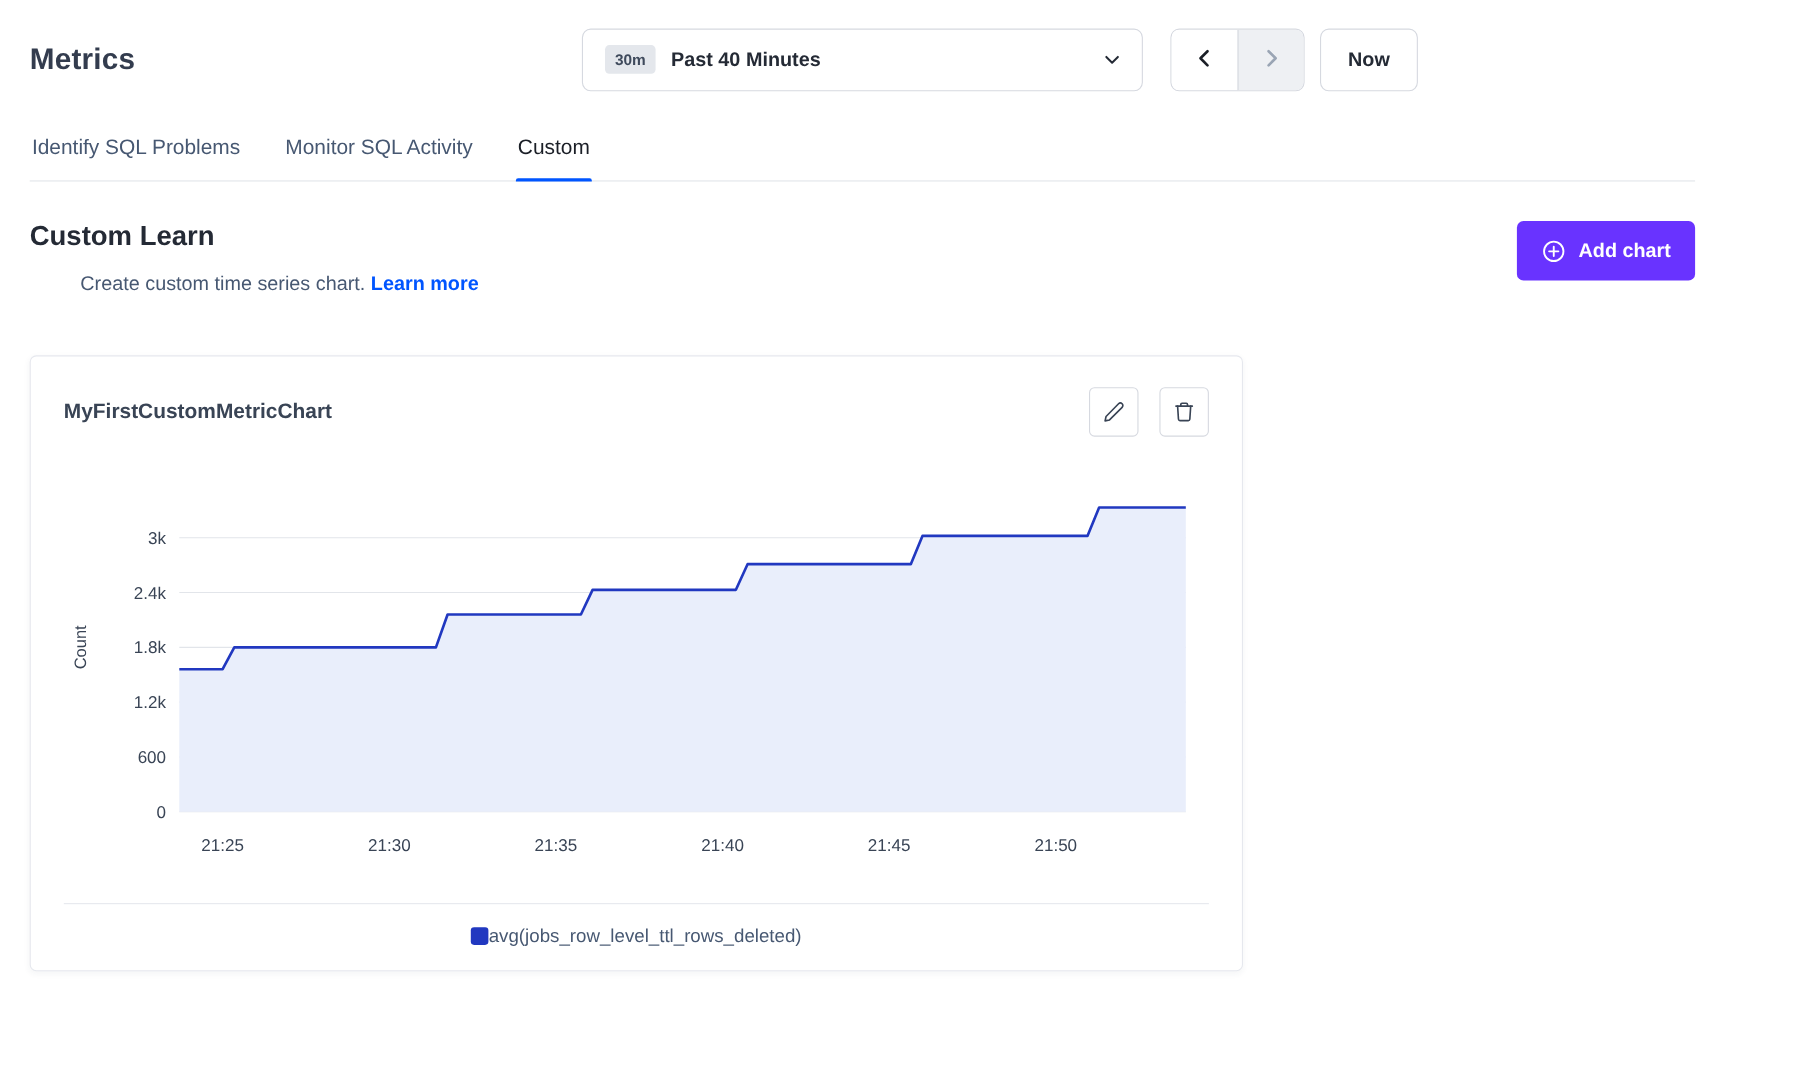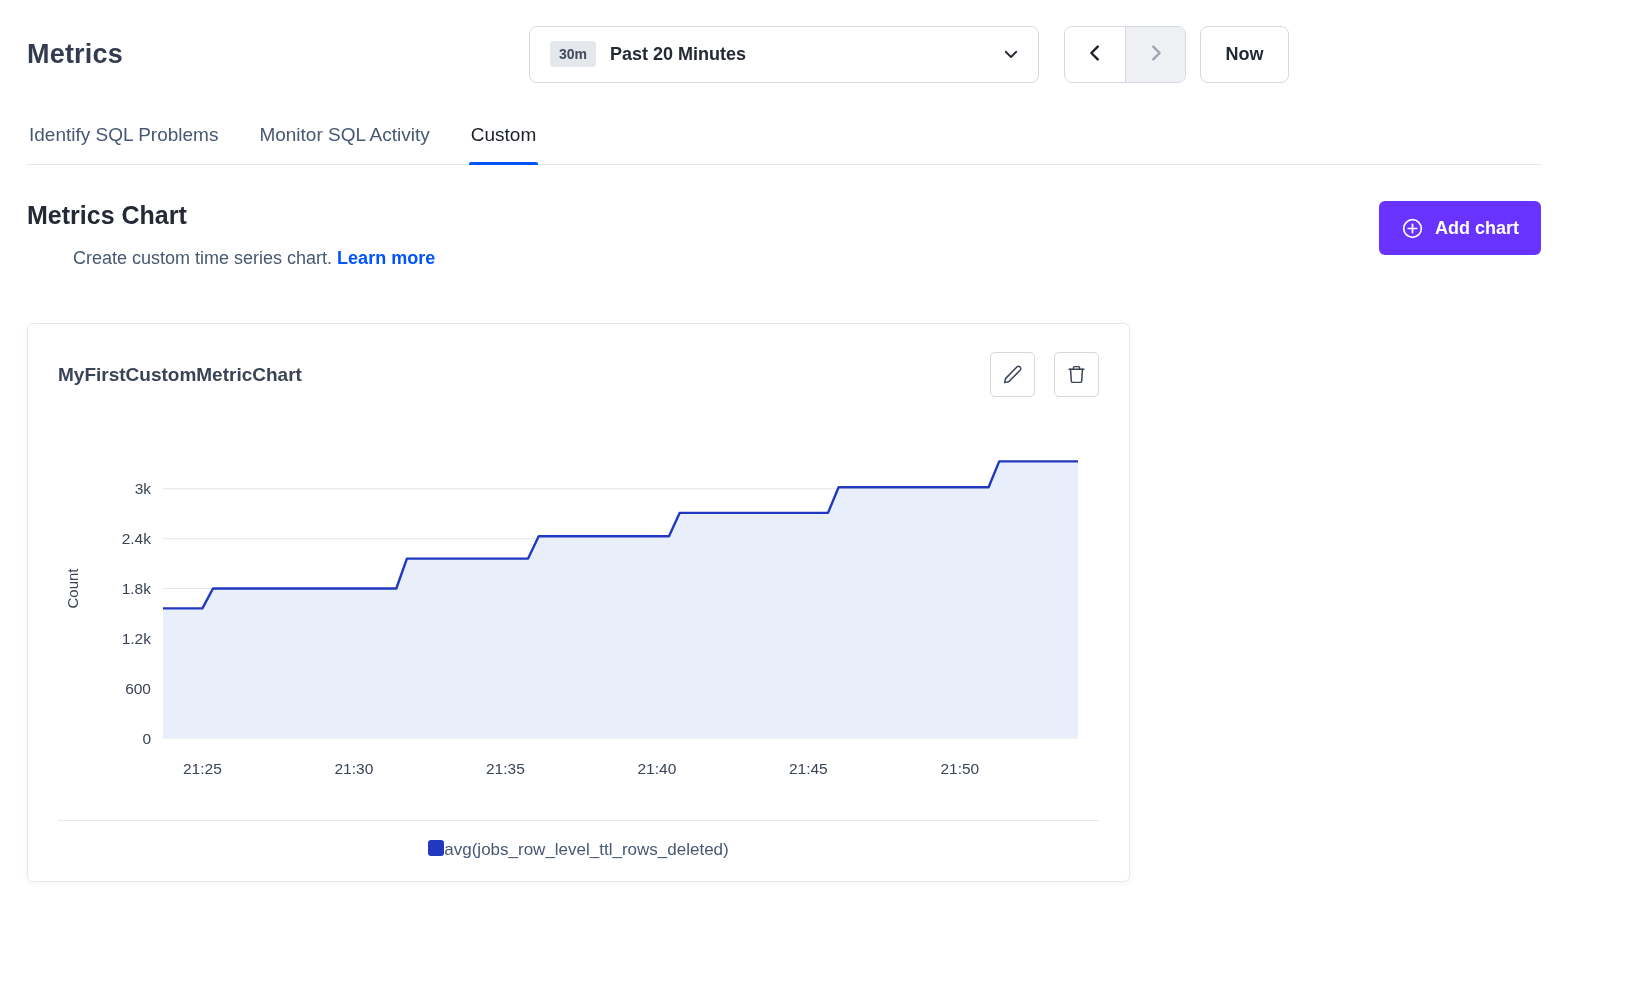--- a/index.html
+++ b/index.html
@@ -84,36 +84,36 @@
     border: 1px solid #d6d9e0; border-radius: 5px;
     display: flex; align-items: center; justify-content: center; cursor: pointer;
   }
 
   .chart-wrap { margin-top: 28px; }
   .tick { font: 15.5px "Liberation Sans", "DejaVu Sans", sans-serif; fill: #394455; }
   .axis-label { font: 15px "Liberation Sans", "DejaVu Sans", sans-serif; fill: #394455; }
 
   .card-footer { border-top: 1px solid #e6e8ee; margin-top: 26px; padding: 19px 0 21px 0;
     display: flex; justify-content: center; }
-  .legend-item { display: flex; align-items: flex-start; gap: 0; cursor: pointer; }
+  .legend-item { display: flex; align-items: center; gap: 0; cursor: pointer; }
   .legend-swatch { width: 16px; height: 16px; border-radius: 3px; background: #2138c0; }
   .legend-label { font-size: 17px; color: #475872; }
 </style>
 </head>
 <body>
 
 <div class="page">
 
   <div class="header">
     <div class="page-title">Metrics</div>
 
     <div class="header-controls">
       <div class="time-selector">
         <span class="time-badge">30m</span>
-        <span class="time-label">Past 20 Minutes</span>
+        <span class="time-label">Past 40 Minutes</span>
         <span class="caret">
           <svg width="18" height="18" viewBox="0 0 24 24" fill="none" stroke="#242a35" stroke-width="2.4" stroke-linecap="round" stroke-linejoin="round">
               <path d="M5 9l7 7 7-7"></path>
             </svg>
         </span>
       </div>
 
       <div class="pager-group">
         <div class="pager">
           <button class="pager-btn prev">
@@ -137,21 +137,21 @@
   </div>
 
   <div class="tabs">
     <div class="tab">Identify SQL Problems</div>
     <div class="tab">Monitor SQL Activity</div>
     <div class="tab active">Custom</div>
   </div>
 
   <div class="section-head">
     <div>
-      <div class="section-title">Metrics Chart</div>
+      <div class="section-title">Custom Learn</div>
       <div class="section-desc">
         <span>Create custom time series chart.</span>
         <a class="learn-more" style="color: rgb(0, 85, 255);">Learn more</a>
       </div>
     </div>
     <button class="add-chart-button" style="background: rgb(105, 51, 255);">
       <span style="display:flex;">
         <svg width="23" height="23" viewBox="0 0 24 24" fill="none" stroke="#ffffff" stroke-width="1.8" stroke-linecap="round">
             <circle cx="12" cy="12" r="9.2"></circle>
             <path d="M12 7.6v8.8M7.6 12h8.8"></path>

